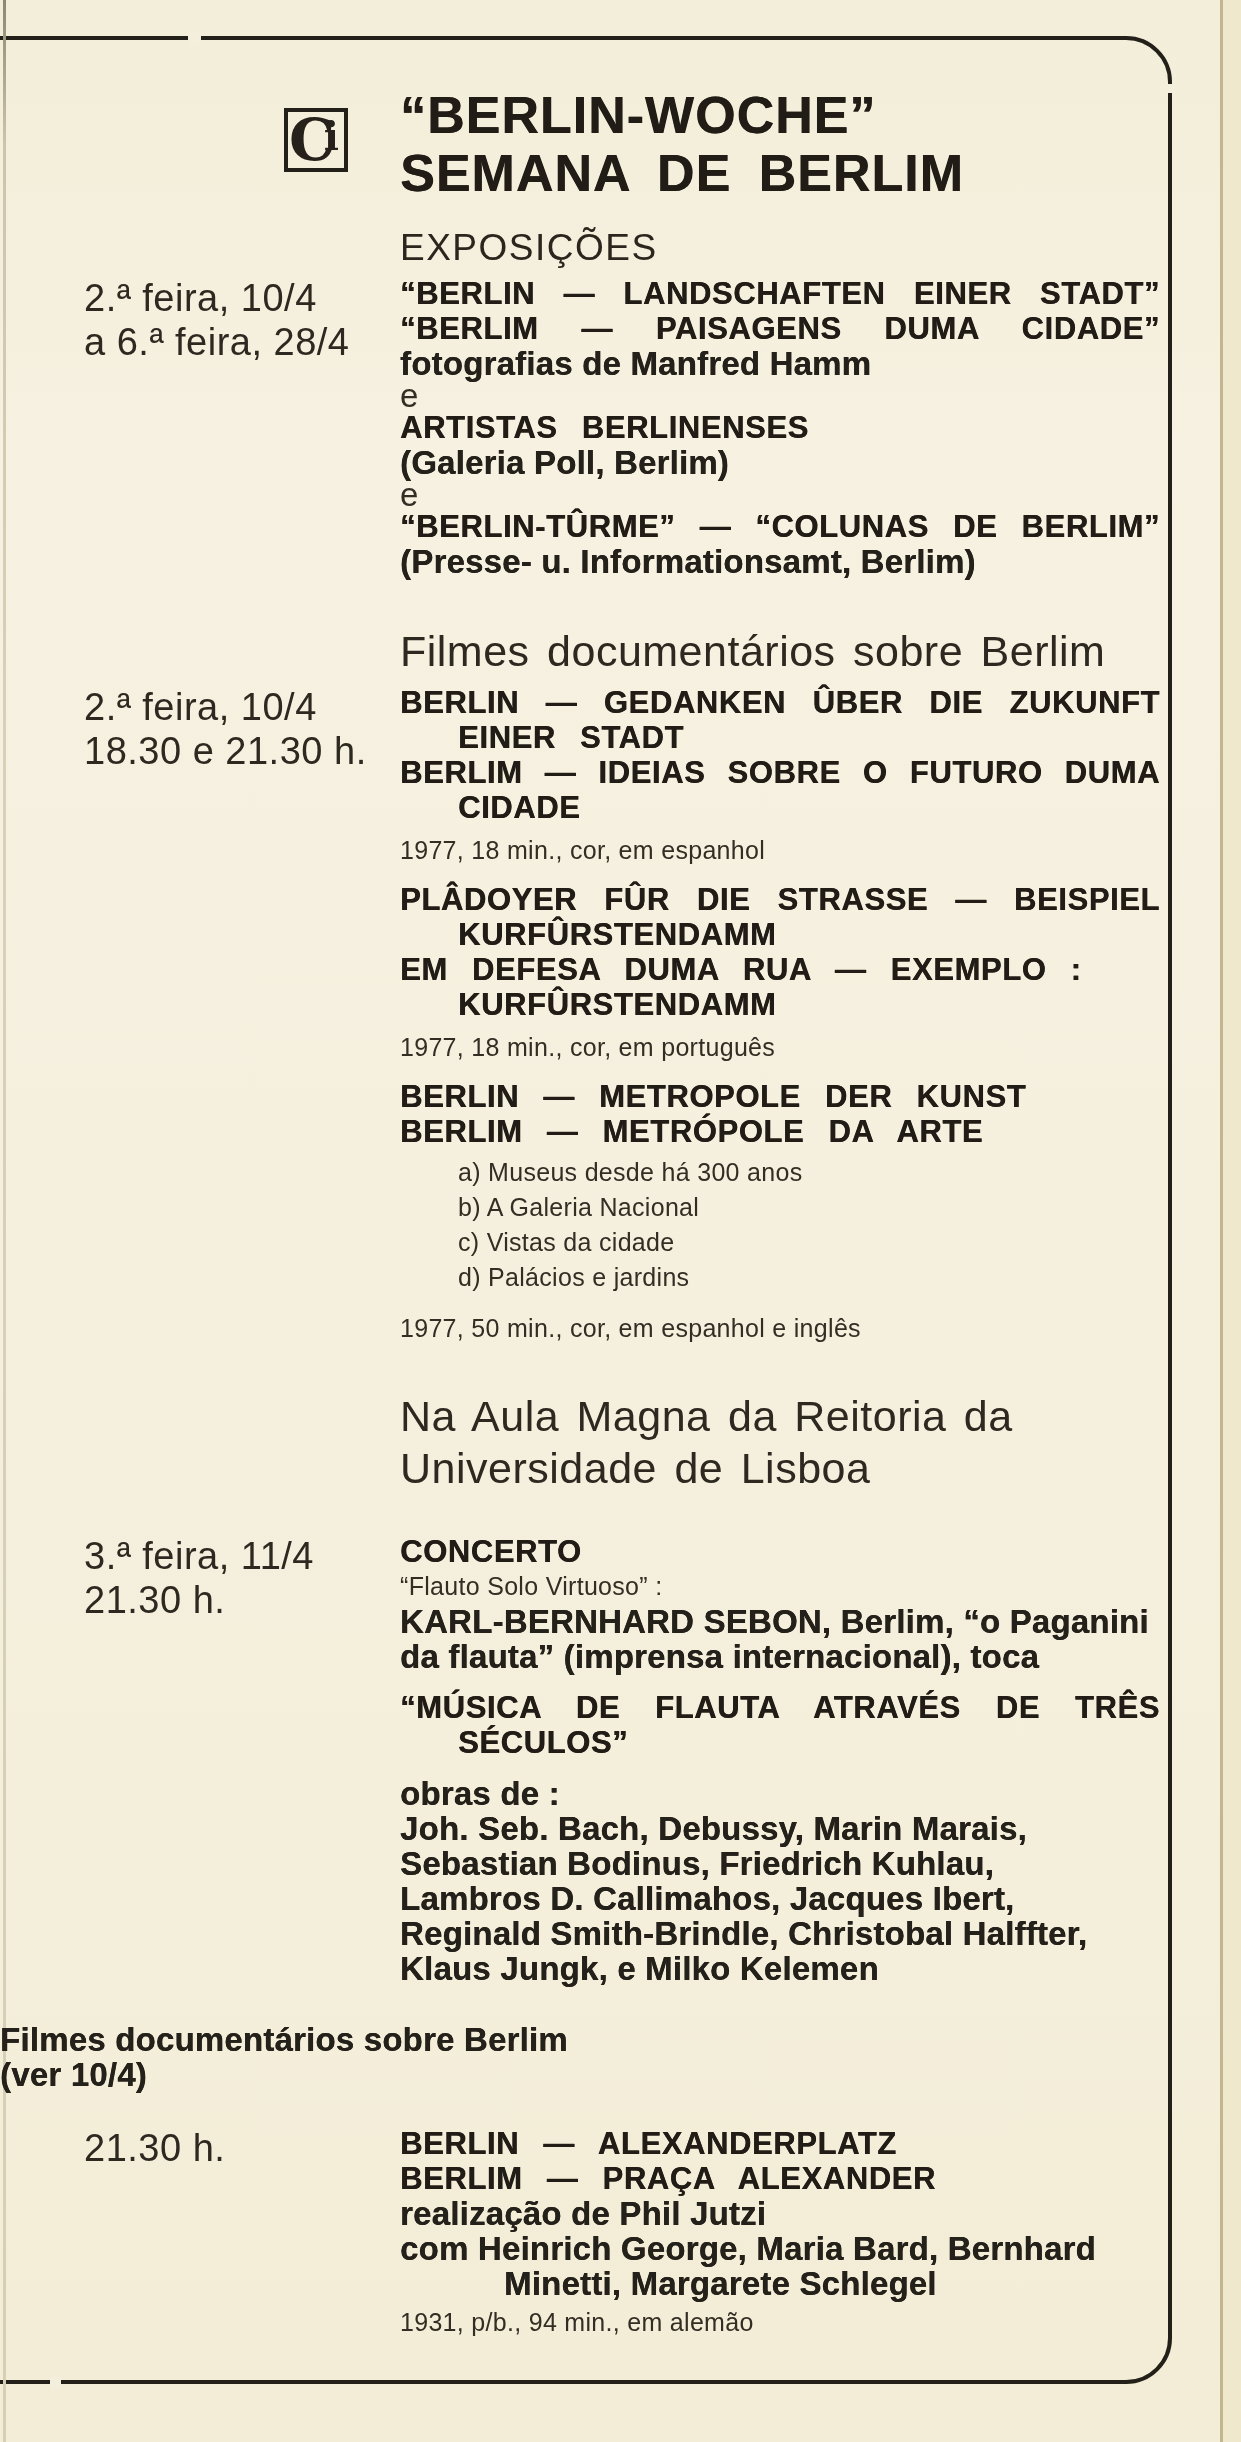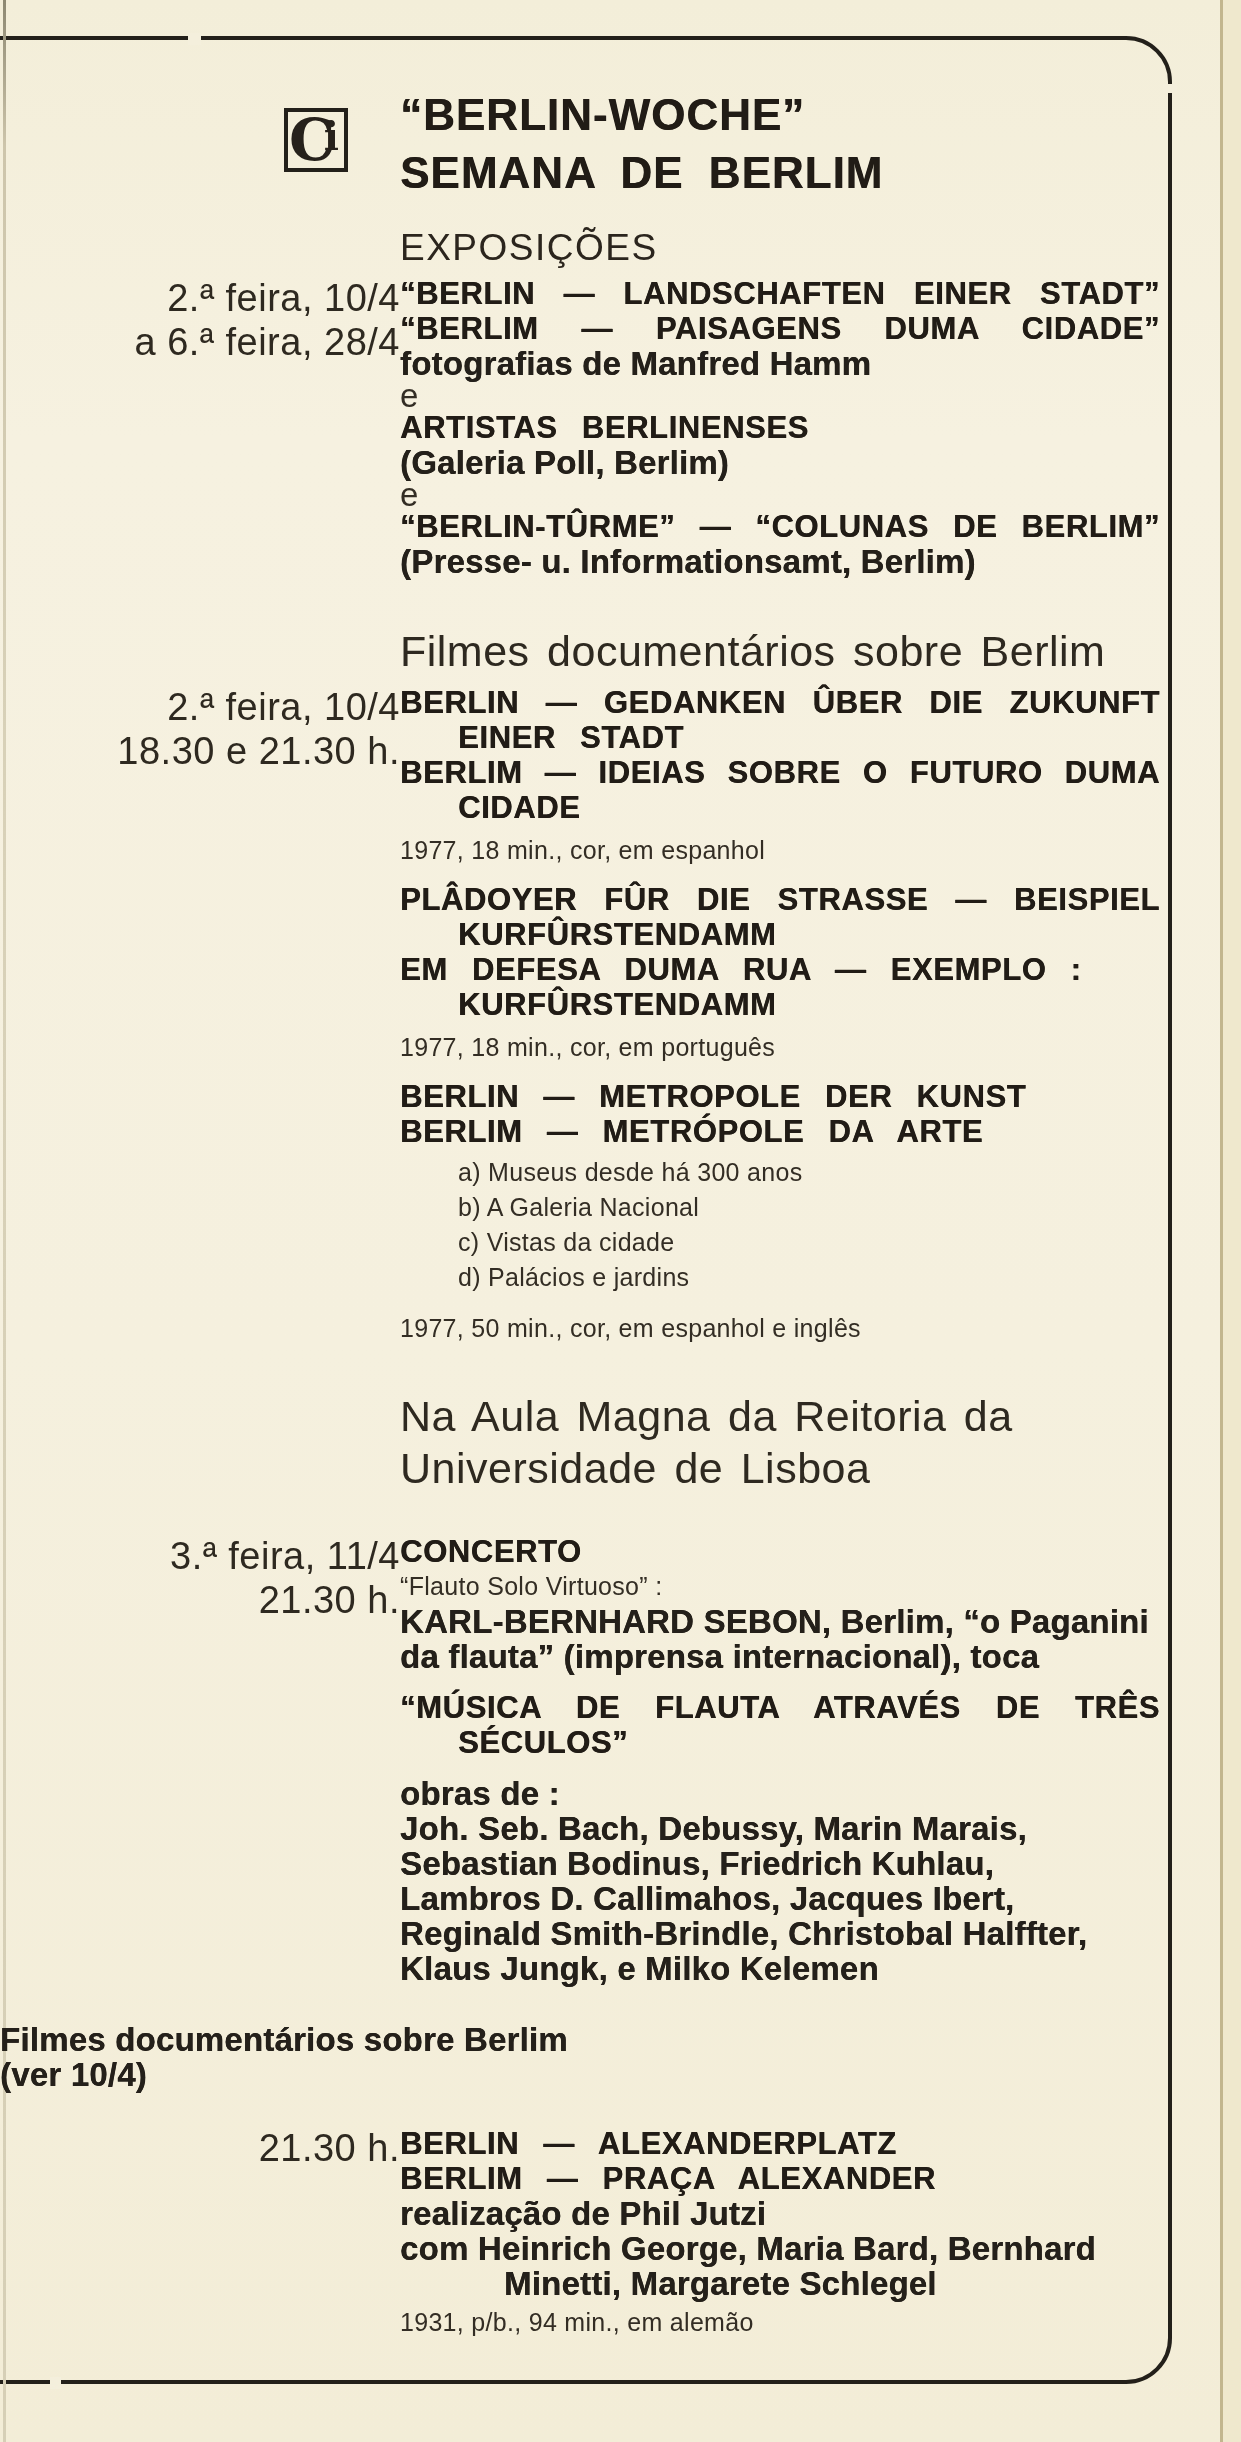--- a/index.html
+++ b/index.html
@@ -21,22 +21,22 @@
   .edge-left  { position:absolute; left:3px; top:0; width:3px; height:2442px;
                 background:linear-gradient(180deg,#8d8872 0%,#cdc5ab 6%,#d8d1b8 30%,#d6cfb6 100%); }
   .edge-right-line  { position:absolute; left:1220px; top:0; width:3px; height:2442px; background:#c2b68e; }
   .edge-right-strip { position:absolute; left:1223px; top:0; width:18px; height:2442px; background:#efe8cd; }
 
   .content { position:absolute; left:0; top:0; width:1170px; }
   .row  { display:flex; align-items:flex-start; }
   .dcol { flex:none; width:400px; padding-left:84px; box-sizing:border-box; }
   .ccol { flex:none; width:760px; }
 
-  .date  { font-size:38px; line-height:44px; color:#2e2920; letter-spacing:.5px; white-space:nowrap;text-align:right; }
-  .title { font-size:44px; line-height:58px; font-weight:700; letter-spacing:1px; word-spacing:12px;
+  .date  { font-size:38px; line-height:44px; color:#2e2920; letter-spacing:.5px; white-space:nowrap; }
+  .title { font-size:52px; line-height:58px; font-weight:700; letter-spacing:1px; word-spacing:12px;
            color:#211c16; text-shadow:.5px 0 0 currentColor; white-space:nowrap; }
   .sec   { font-size:43px; line-height:52px; letter-spacing:.5px; word-spacing:5px; color:#2e2920; }
   .expo  { font-size:37px; line-height:44px; letter-spacing:1.5px; color:#2b251d; }
 
   .t-caps { font-weight:700; font-size:31px; line-height:35px; letter-spacing:.6px; word-spacing:9px;
             color:#211c16; text-shadow:.4px 0 0 currentColor; }
   .t-bold { font-weight:700; font-size:33px; line-height:35px; letter-spacing:.2px;
             color:#24201a; text-shadow:.3px 0 0 currentColor; }
   .t-med  { font-size:25px; line-height:35px; letter-spacing:.3px; color:#332d24; }
   .e-line { font-size:33px; line-height:29px; color:#332d24; }

